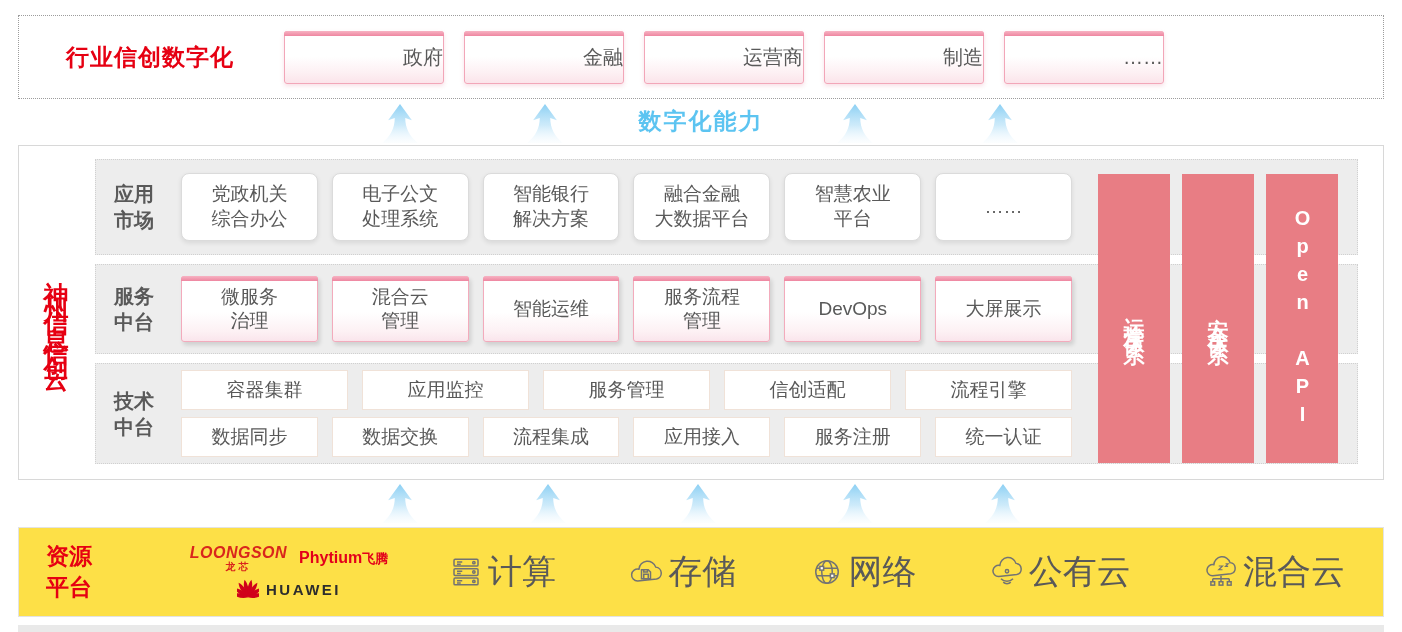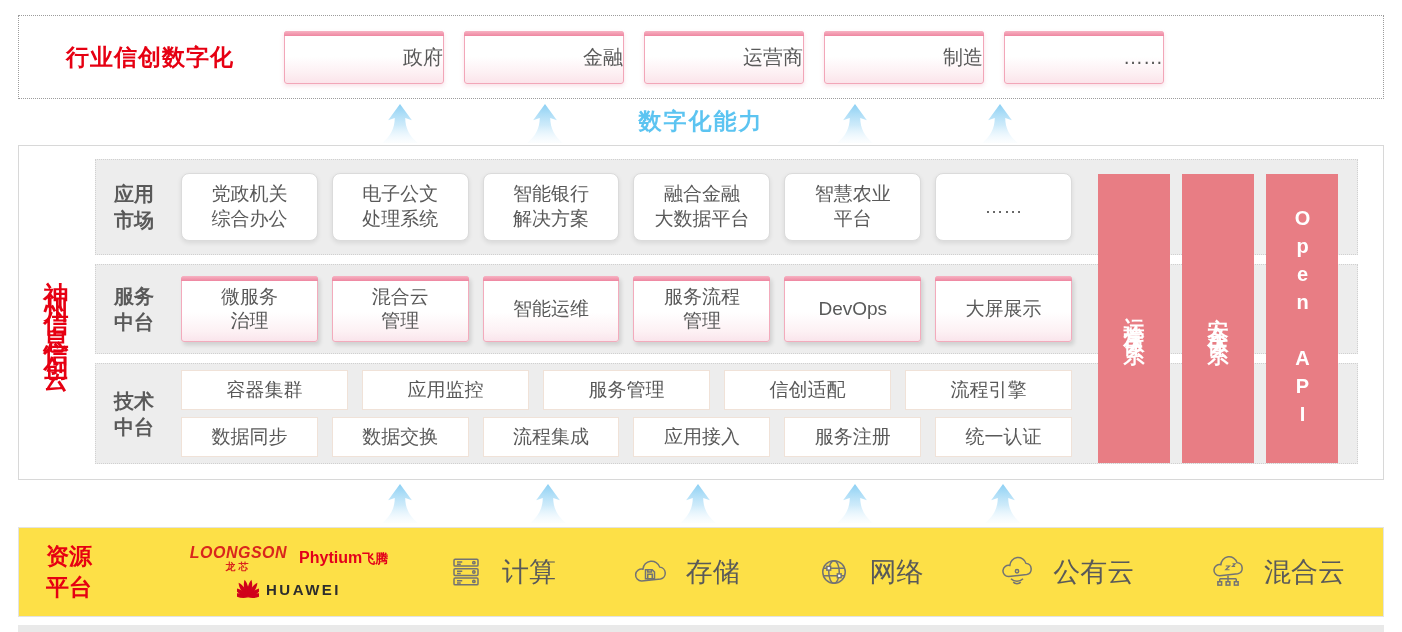--- a/index.html
+++ b/index.html
@@ -66,21 +66,21 @@
   .vrow1 { display:flex; align-items:flex-start; gap:12px; }
   .loongson { display:flex; flex-direction:column; align-items:center; }
   .loongson-name { color:#d9261c; font-weight:900; font-style:italic; font-size:16px; letter-spacing:.5px; }
   .loongson-sub { color:#d9261c; font-size:10px; font-weight:bold; letter-spacing:3px; margin-top:-2px; }
   .phytium { display:flex; align-items:baseline; margin-top:5px; }
   .phytium-name { color:#e3001b; font-weight:bold; font-size:16px; }
   .phytium-sub { color:#e3001b; font-weight:bold; font-size:13px; }
   .huawei-row { display:flex; align-items:center; gap:7px; }
   .huawei-name { color:#2d2d2d; font-weight:bold; font-size:15px; letter-spacing:2.5px; }
   .res-items { flex:1; display:flex; justify-content:space-between; align-items:center; padding:0 38px 0 50px; }
-  .res-item { display:flex; align-items:center; gap:18px; font-size:27px; color:#595959; }
+  .res-item { display:flex; align-items:center; gap:4px; font-size:34px; color:#595959; }
   .res-item svg { width:36px; height:36px; flex:none; }
 
   .footer-strip { margin:8px 18px 0; height:7px; background:#e9e9e9; }
 </style>
 </head>
 <body>
 
 <svg width="0" height="0" style="position:absolute" aria-hidden="true">
   <defs>
     <linearGradient id="arrowGrad" x1="0" y1="0" x2="0" y2="1">

